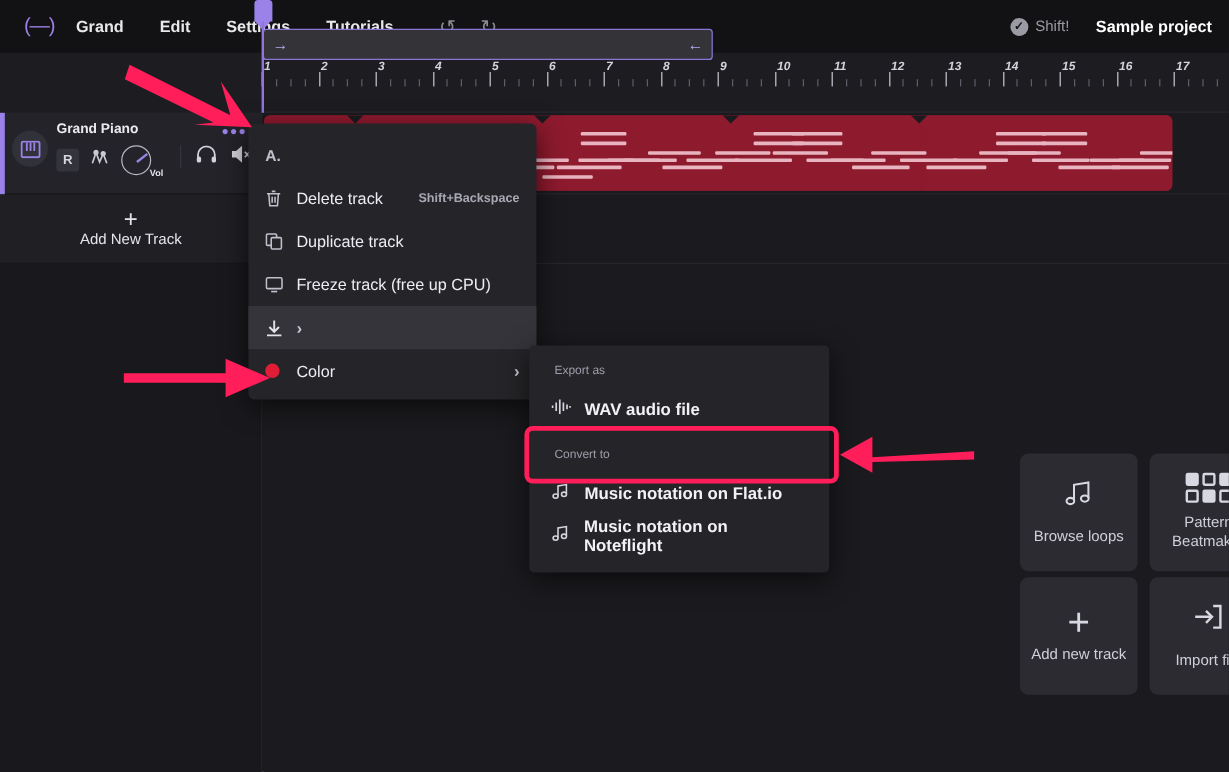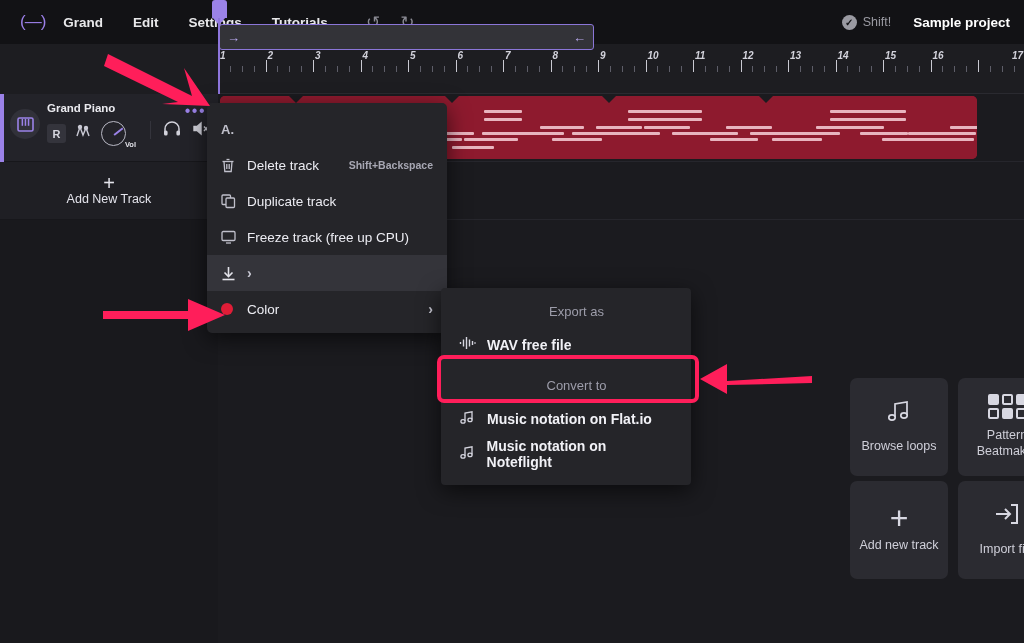--- a/index.html
+++ b/index.html
@@ -149,21 +149,21 @@
   .mi-short { color: #a8a8b4; font-size: 10.5px; font-weight: bold; margin-left: 8px; }
   .mi-arrow { color: #c7c7d2; font-size: 14px; font-weight: bold; }
   .dot-red { width: 12px; height: 12px; border-radius: 50%; background: #e01d37; }
 
   
   .submenu {
     position: absolute; left: 441px; top: 288px; width: 250px;
     background: #252529; border-radius: 4px; padding: 10px 0 14px 0;
     box-shadow: 0 6px 22px rgba(0,0,0,.6);
   }
-  .sm-sec { color: #9d9daa; font-size: 13px; padding: 6px 0 8px 21px; text-align: center; }
+  .sm-sec { color: #9d9daa; font-size: 10px; padding: 6px 0 8px 21px; }
   .sm-item { display: flex; align-items: center; height: 35px; padding: 0 18px; color: #f1f1f6; font-size: 14px; font-weight: bold; }
   .sm-ic { width: 28px; color: #d5d5df; font-size: 13px; }
   .sm-hl-box {
     position: absolute; left: 437px; top: 355px; width: 262px; height: 48px;
     border: 4px solid #ff1e5a; border-radius: 7px; pointer-events: none;
   }
 
   
   .tile {
     position: absolute; background: #2b2b31; border-radius: 7px;
@@ -277,21 +277,21 @@
         <div class="tick-lbl" style="left: 665px;">15</div>
         <div class="tick minor" style="left: 676.875px;"></div>
         <div class="tick minor" style="left: 688.75px;"></div>
         <div class="tick minor" style="left: 700.625px;"></div>
         <div class="tick major" style="left: 712.5px;"></div>
         <div class="tick-lbl" style="left: 712.5px;">16</div>
         <div class="tick minor" style="left: 724.375px;"></div>
         <div class="tick minor" style="left: 736.25px;"></div>
         <div class="tick minor" style="left: 748.125px;"></div>
         <div class="tick major" style="left: 760px;"></div>
-        <div class="tick-lbl" style="left: 792px; margin-top: 16px;">17</div>
+        <div class="tick-lbl" style="left: 760px; margin-top: 16px;">17</div>
         <div class="tick minor" style="left: 771.875px;"></div>
         <div class="tick minor" style="left: 783.75px;"></div>
         <div class="tick minor" style="left: 795.625px;"></div>
       </div>
   </div>
   <div class="loopbar">
     <span>→</span>
     <span>←</span>
   </div>
   <div class="playhead-head"></div>
@@ -507,21 +507,21 @@
   </div>
 
   <div class="submenu">
     <div class="sm-sec">Export as</div>
     <div class="sm-item">
       <div class="sm-ic">
         <svg width="17" height="14" viewBox="0 0 17 14" fill="none" stroke="#d5d5df" stroke-width="1.4">
           <path d="M1.5 6 V8 M4.5 3.5 V10.5 M7.5 1 V13 M10.5 3.5 V10.5 M13.5 5 V9 M16 6.3 V7.7"></path>
         </svg>
       </div>
-      <div>WAV free file</div>
+      <div>WAV audio file</div>
     </div>
     <div class="sm-sec" style="padding-top:16px">Convert to</div>
     <div class="sm-item">
       <div class="sm-ic">
         <svg width="16" height="15" viewBox="0 0 16 15" fill="none" stroke="#d5d5df" stroke-width="1.3">
           <path d="M6 11 V3 L13 1.8 V9.5"></path>
           <ellipse cx="4" cy="11.4" rx="2.1" ry="1.8"></ellipse>
             <ellipse cx="11" cy="9.9" rx="2.1" ry="1.8"></ellipse>
         </svg>
       </div>

